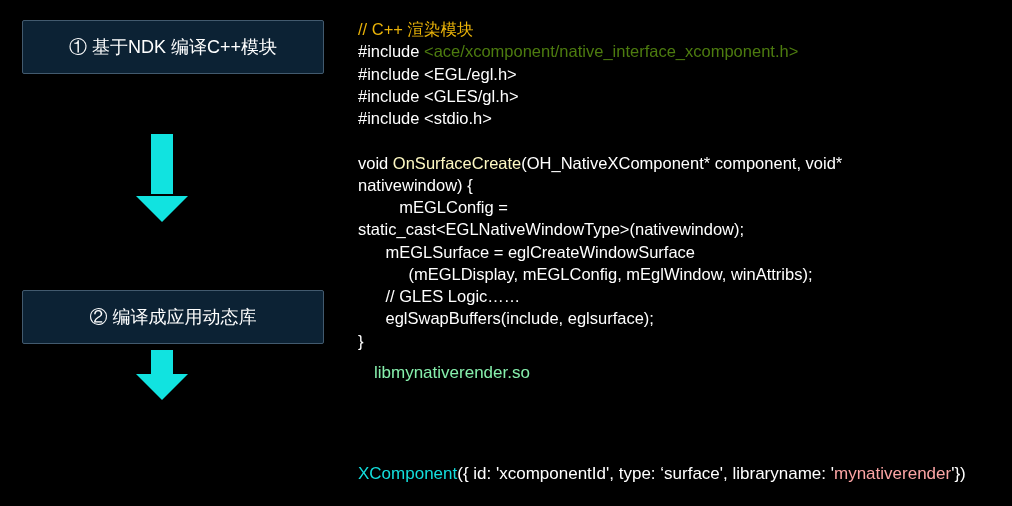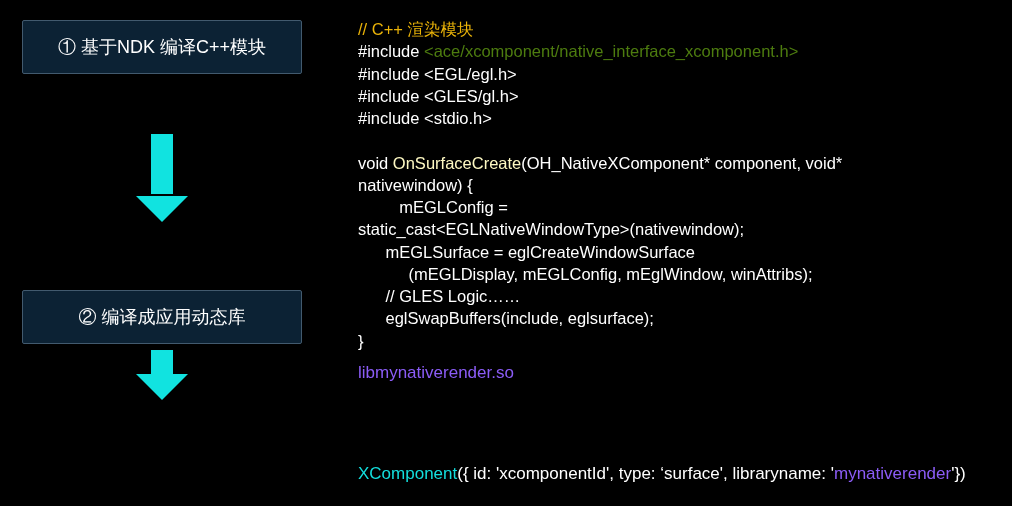--- a/index.html
+++ b/index.html
@@ -19,21 +19,21 @@
     top: 20px;
     width: 300px;
   }
   .box {
     background: #0c2234;
     border: 1px solid #425a6e;
     color: #fff;
     font-size: 18px;
     padding: 14px 10px;
     text-align: center;
-    width: 280px;
+    width: 302px;
     border-radius: 2px;
   }
   .arrow-container {
     height: 90px;
     width: 280px;
     position: relative;
     display:flex;
     justify-content:center;
     align-items:flex-end;
   }
@@ -69,36 +69,36 @@
   .code {
     font-size: 16.5px;
     line-height: 1.35;
     white-space: pre;
     color: #fff;
   }
   .cmt { color: #eab308; }
   .kw  { color: #4d7c0f; }
   .fn  { color: #fef9c3; }
   .lib {
-    color: #8b5cf6;
+    color: #86efac;
     font-size: 17px;
     position: absolute;
     top: 345px;
-    left: 0;
+    left: 16px;
   }
   .xcomp-line {
     position: absolute;
     top: 446px;
     left: 0;
     font-size: 17px;
     color: #fff;
     white-space: nowrap;
   }
   .xcomp-line .xname { color: #13dedd; margin-top: 48px; }
-  .xcomp-line .libname { color: #8b5cf6; }
+  .xcomp-line .libname { color: #fca5a5; }
 </style>
 </head>
 <body>
 
 <div class="col-left">
   <div class="box">① 基于NDK 编译C++模块</div>
 
   <div class="arrow-container" style="height:160px;">
     <div class="arrow-shaft" style="top:60px;bottom:40px;"></div>
     <div class="arrow-head" style="bottom:12px;"></div>

